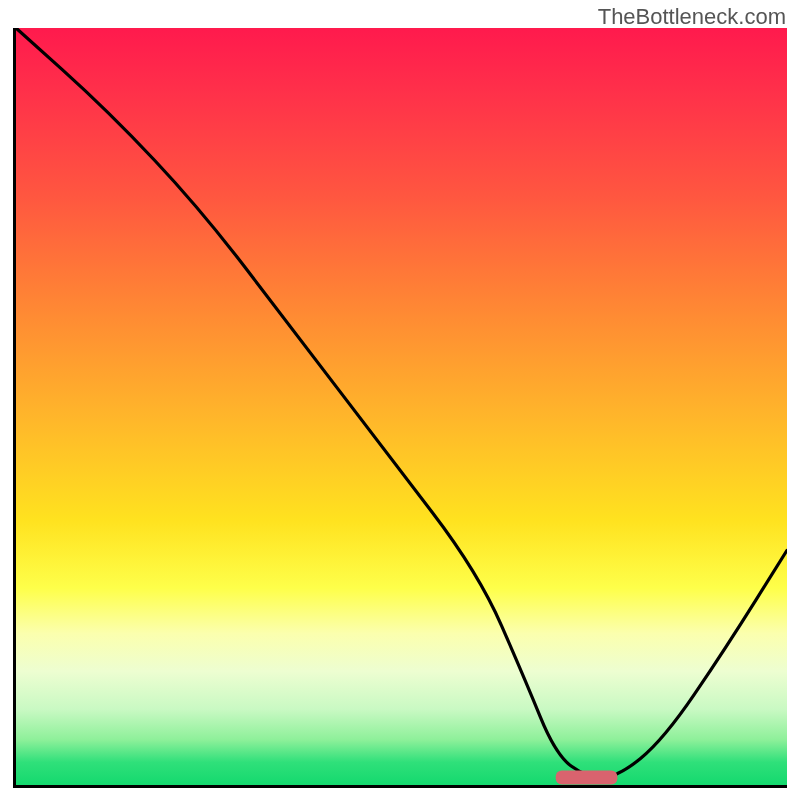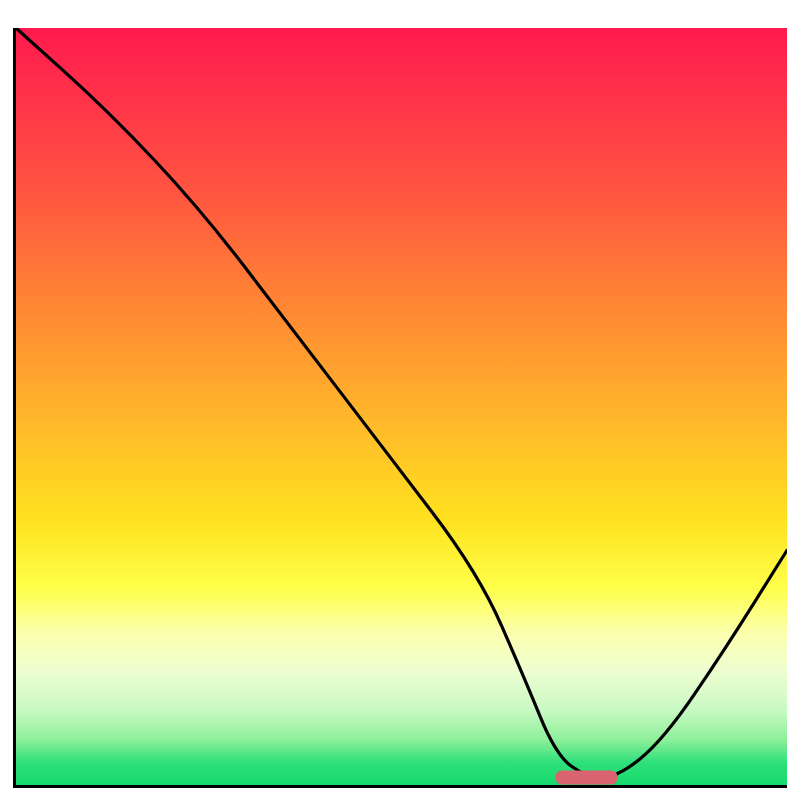--- a/index.html
+++ b/index.html
@@ -67,20 +67,21 @@
   }
   .marker {
     fill: #d9636e;
     stroke: none;
   }
 </style>
 </head>
 <body>
 
 <div class="container">
+  <div class="watermark">TheBottleneck.com</div>
 
   <div class="plot-frame">
     <div class="gradient-bg"></div>
 
     <svg class="curve" viewBox="0 0 771 757" preserveAspectRatio="none">
       <path fill="none" stroke="#000" stroke-width="3.2" stroke-linecap="round" stroke-linejoin="round" d="M 0 0 Q 0 0 46.26 41.63499999999999 Q 92.52 83.26999999999998 138.78 132.47500000000002 Q 185.04 181.67999999999995 231.29999999999998 242.24 Q 277.56 302.8 323.82 363.36 Q 370.08 423.92 416.34000000000003 484.48 Q 462.59999999999997 545.04 485.73 598.03 Q 508.86 651.02 524.2800000000001 688.87 Q 539.6999999999999 726.72 555.12 738.075 Q 570.54 749.43 585.96 749.43 Q 601.38 749.43 624.51 730.505 Q 647.64 711.58 678.48 666.16 Q 709.32 620.74 740.16 571.535 T 771 522.33"></path>
       <rect class="marker" rx="6" ry="6" height="14" x="539.6999999999999" width="61.680000000000064" y="742.43"></rect>
     </svg>
   </div>
 </div>

